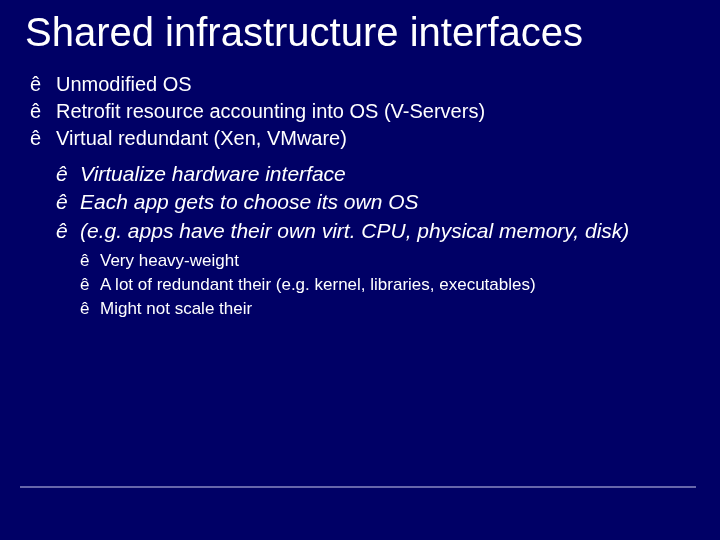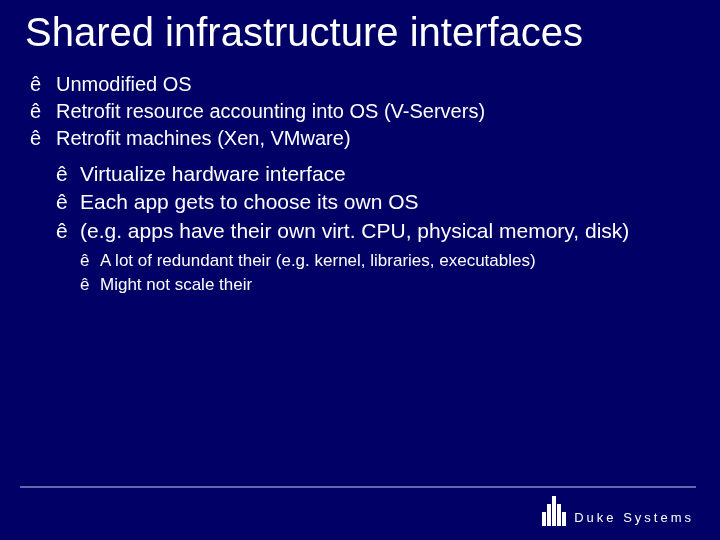--- a/index.html
+++ b/index.html
@@ -44,20 +44,21 @@
     list-style: none;
     margin-left: 36px;
     margin-top: 10px;
   }
   .bullets-l2 > li {
     font-size: 21px;
     line-height: 1.25;
     padding-left: 24px;
     position: relative;
     margin-bottom: 2px;
+    font-style: italic;
   }
   .bullets-l2 > li::before {
     content: "ê";
     position: absolute;
     left: 0;
     top: 0;
   }
   .bullets-l3 {
     list-style: none;
     margin-left: 60px;
@@ -117,40 +118,31 @@
 </head>
 <body>
 
 <div class="slide">
 
   <h1 class="title">Shared infrastructure interfaces</h1>
 
   <ul class="bullets-l1">
     <li>Unmodified OS</li>
     <li>Retrofit resource accounting into OS (V-Servers)</li>
-    <li>Retrofit machines (Xen, VMware)</li>
+    <li>Virtual redundant (Xen, VMware)</li>
   </ul>
 
   <ul class="bullets-l2">
     <li>Virtualize hardware interface</li>
     <li>Each app gets to choose its own OS</li>
     <li>(e.g. apps have their own virt. CPU, physical memory, disk)</li>
   </ul>
 
   <ul class="bullets-l3">
+    <li>Very heavy-weight</li>
     <li>A lot of redundant their (e.g. kernel, libraries, executables)</li>
     <li>Might not scale their</li>
   </ul>
 
   <div class="footer-line"></div>
 
-  <div class="logo">
-    <div class="logo-icon">
-      <div class="bar b1"></div>
-      <div class="bar b2"></div>
-      <div class="bar b3"></div>
-      <div class="bar b4"></div>
-      <div class="bar b5"></div>
-    </div>
-    <div class="logo-text">Duke Systems</div>
-  </div>
 
 </div>
 
 </body></html>

